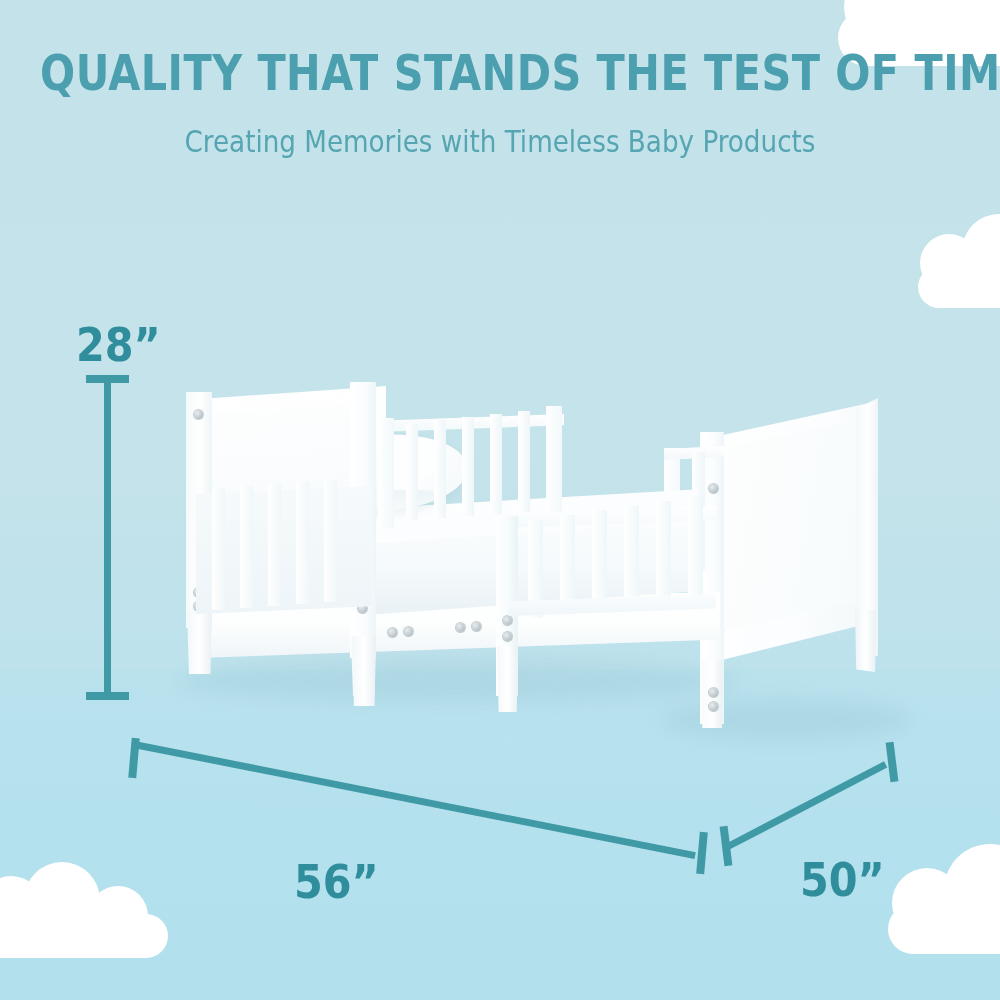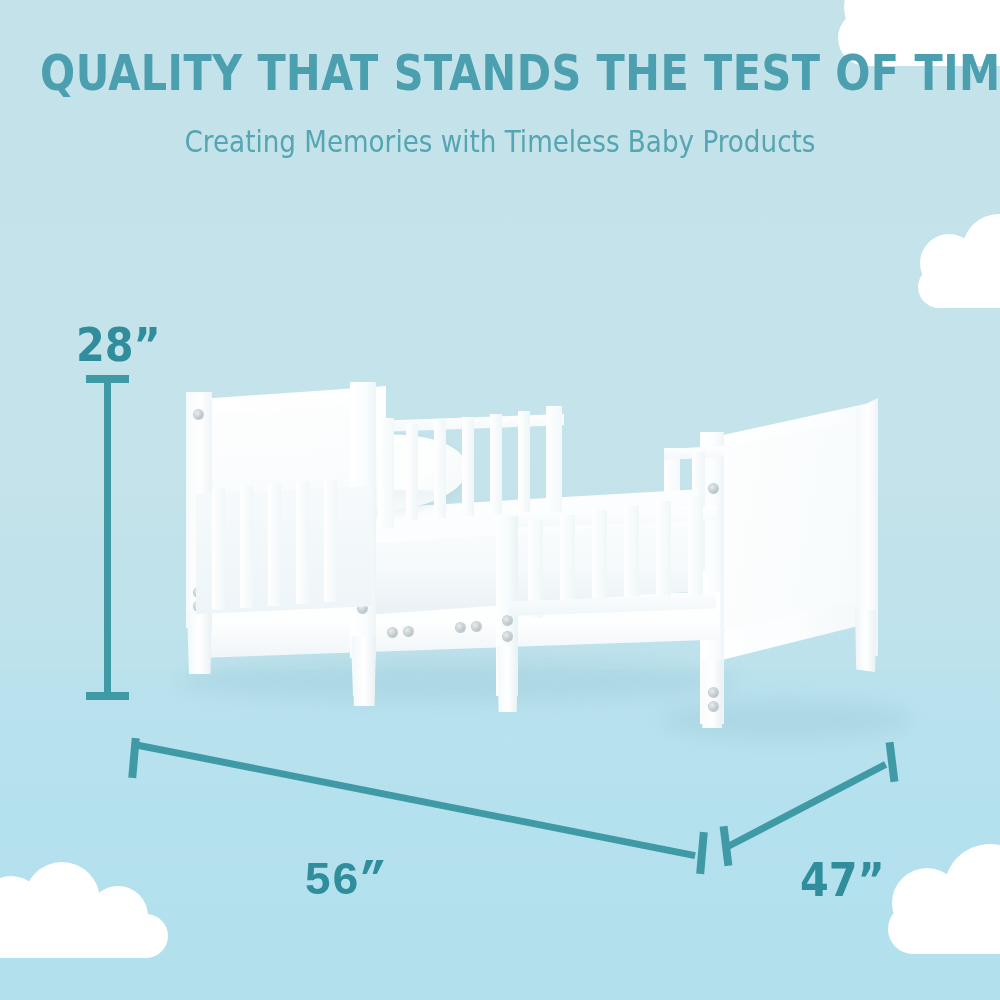--- a/index.html
+++ b/index.html
@@ -51,21 +51,21 @@
   #v-cap-bot{left:86px;top:692px;width:43px;height:8px;}
   #lbl-28{left:76px;top:295px;font-size:46px;}
   
   #h56-wrap{position:absolute;left:128px;top:735px;width:580px;height:130px;}
   #h56-line{
     position:absolute;left:6px;top:6px;width:572px;height:7px;
     background:#3f9aa6;transform:rotate(11.2deg);transform-origin:left center;
   }
   #h56-cap-l{left:130px;top:738px;width:8px;height:40px;transform:rotate(5deg);}
   #h56-cap-r{left:698px;top:832px;width:8px;height:42px;transform:rotate(5deg);}
-  #lbl-56{left:304px;top:832px;font-size:46px;font-family:Liberation Mono, monospace;}
+  #lbl-56{left:294px;top:832px;font-size:46px;}
   
   #h29-wrap{position:absolute;left:722px;top:752px;width:190px;height:110px;}
   #h29-line{
     position:absolute;left:4px;top:92px;width:180px;height:7px;
     background:#3f9aa6;transform:rotate(-27.5deg);transform-origin:left center;
   }
   #h29-cap-l{left:722px;top:826px;width:8px;height:40px;transform:rotate(-7deg);}
   #h29-cap-r{left:888px;top:742px;width:8px;height:40px;transform:rotate(-7deg);}
   #lbl-29{left:800px;top:830px;font-size:46px;}
   
@@ -266,15 +266,15 @@
   </div>
   <div class="dimline" id="h56-cap-l"></div>
   <div class="dimline" id="h56-cap-r"></div>
   <div class="dimlabel" id="lbl-56">56”</div>
 
   <div id="h29-wrap">
     <div id="h29-line"></div>
   </div>
   <div class="dimline" id="h29-cap-l"></div>
   <div class="dimline" id="h29-cap-r"></div>
-  <div class="dimlabel" id="lbl-29">47”</div>
+  <div class="dimlabel" id="lbl-29">50”</div>
 
 </div>
 
 </body></html>

